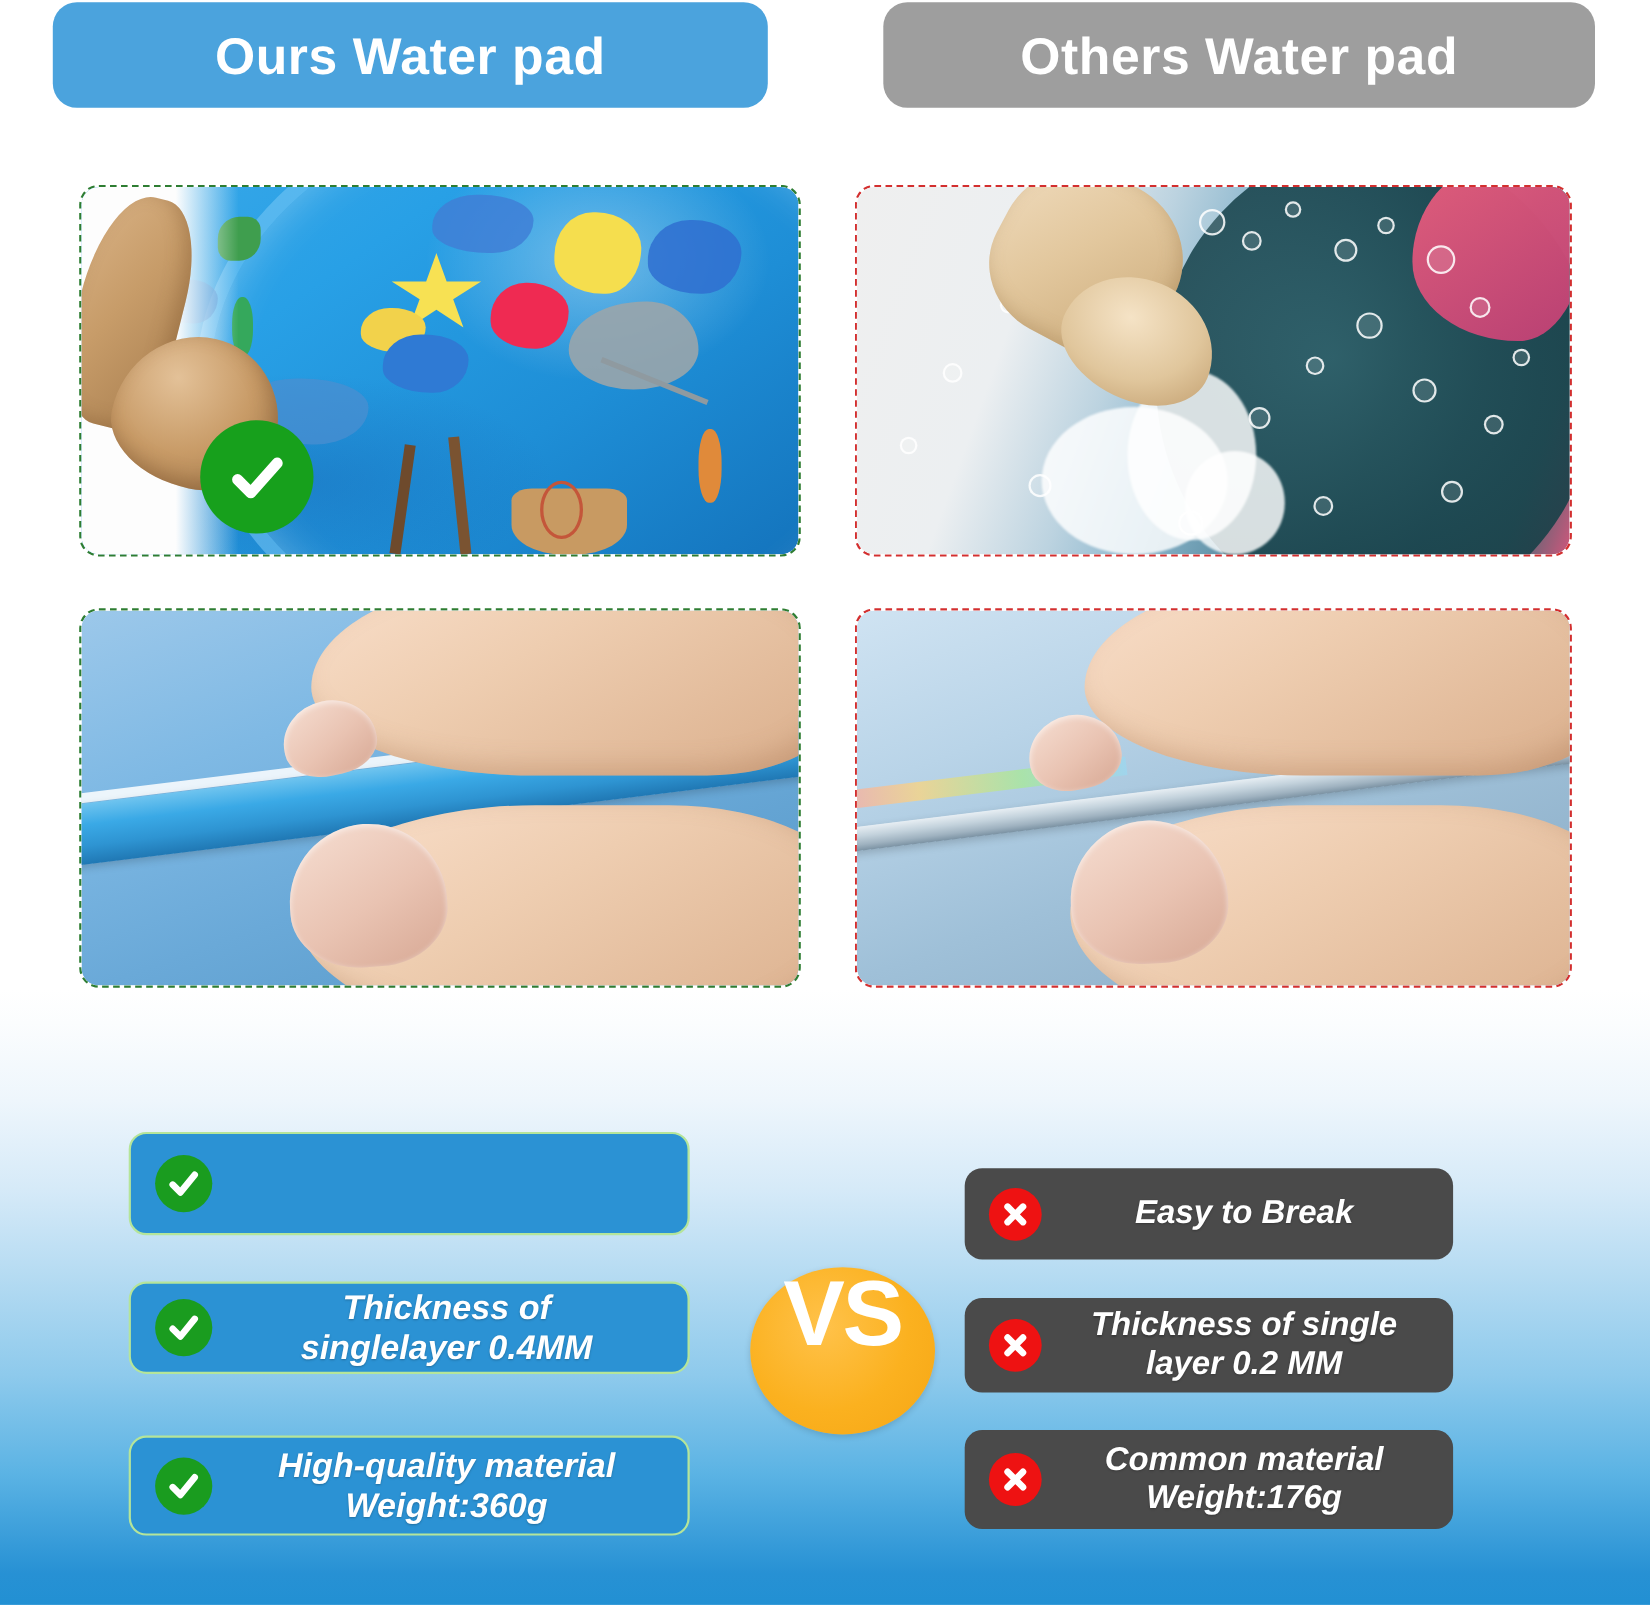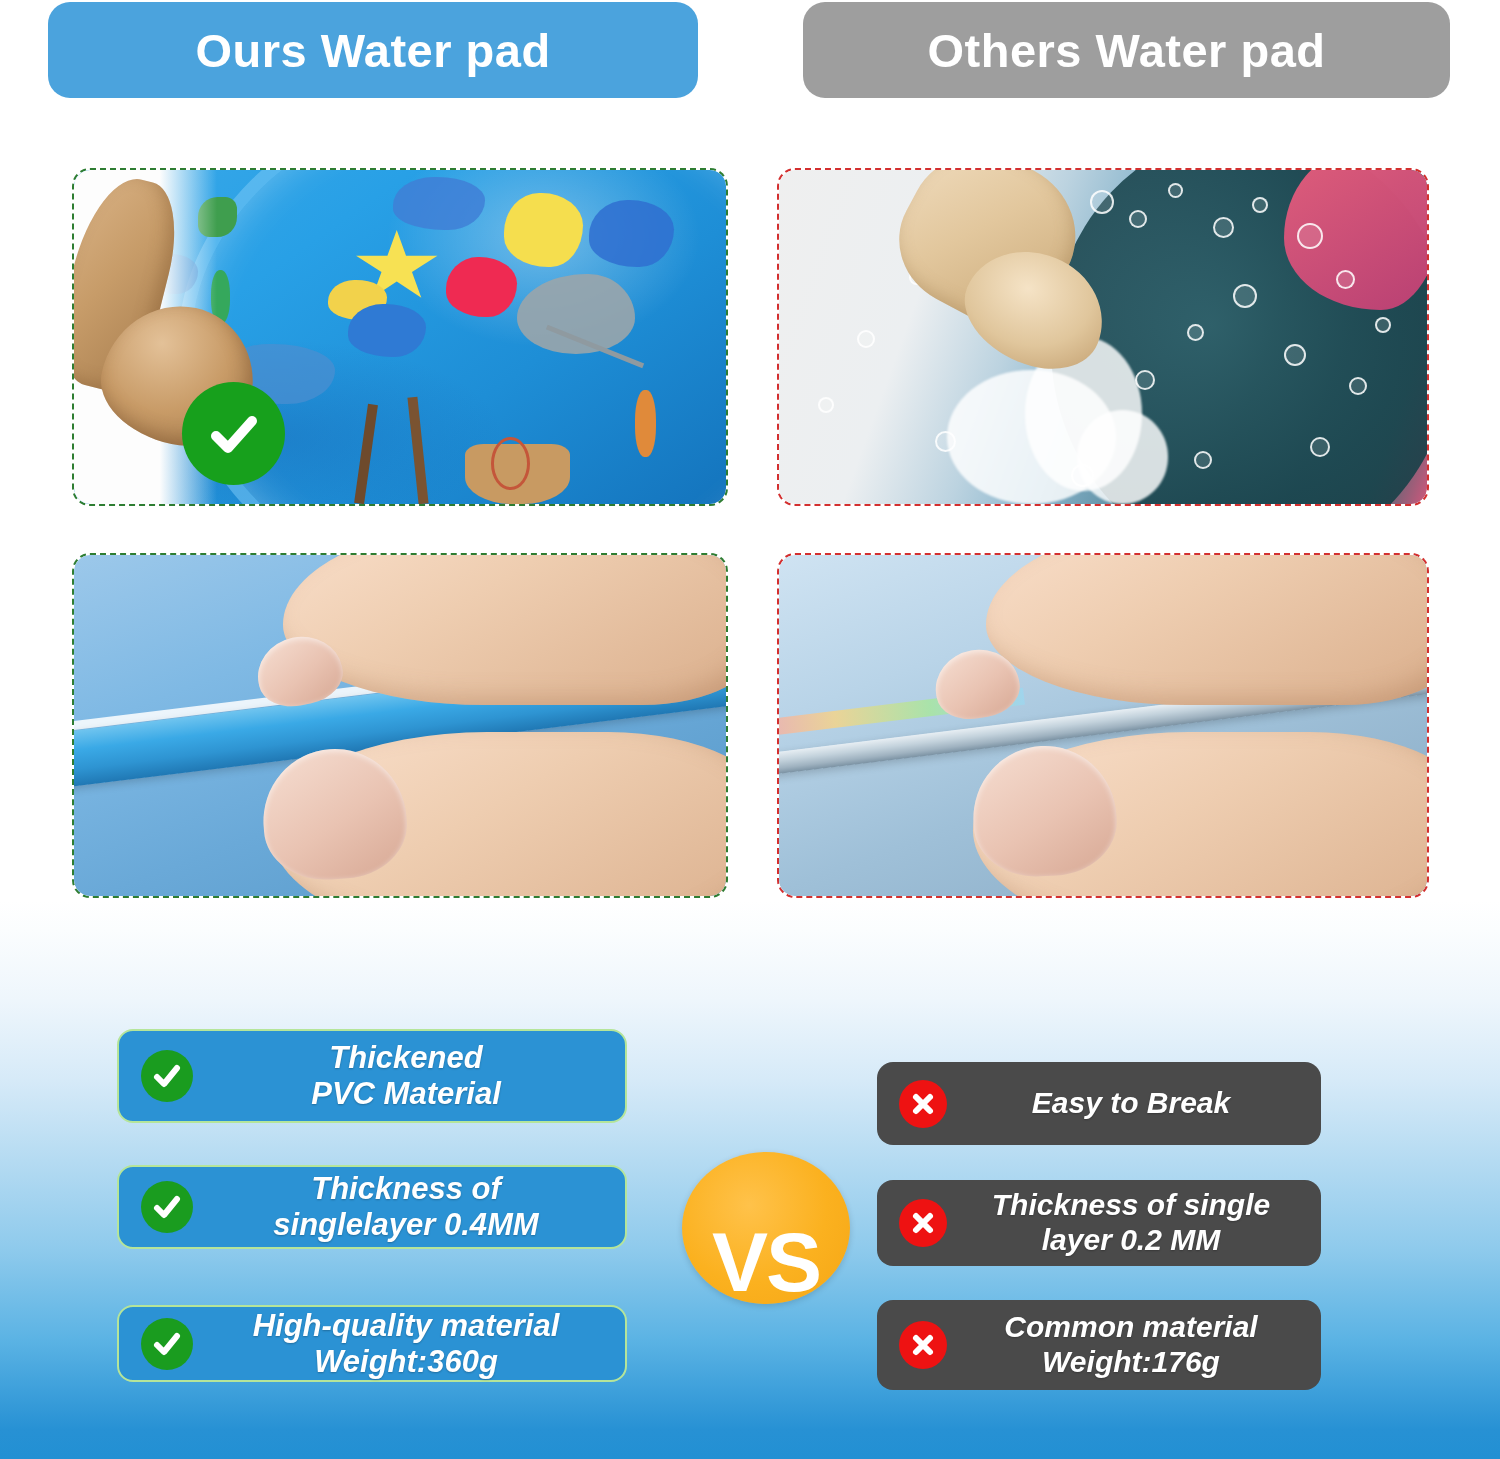--- a/index.html
+++ b/index.html
@@ -270,21 +270,21 @@
   }
   .feat-right {
     left: 877px;
     width: 444px;
     background: #4a4a4a;
     border-radius: 16px;
     padding-left: 22px;
   }
   #feat-l1 { top: 1029px; height: 94px; }
   #feat-l2 { top: 1165px; height: 84px; }
-  #feat-l3 { top: 1305px; height: 77px; }
+  #feat-l3 { top: 1305px; height: 91px; }
   #feat-r1 { top: 1062px; height: 83px; }
   #feat-r2 { top: 1180px; height: 86px; }
   #feat-r3 { top: 1300px; height: 90px; }
 
   .feat-icon {
     flex: 0 0 auto;
     border-radius: 50%;
     display: flex;
     align-items: center;
     justify-content: center;
@@ -309,21 +309,21 @@
   
   #vs-badge {
     position: absolute;
     left: 682px;
     top: 1152px;
     width: 168px;
     height: 152px;
     border-radius: 50%;
     background: radial-gradient(circle at 40% 35%, #ffc24a 0%, #fbb11f 55%, #f5a615 100%);
     display: flex;
-    align-items: flex-end;
+    align-items: flex-start;
     justify-content: center;
     box-shadow: 0 2px 6px rgba(0,0,0,.15);
   }
   #vs-badge .vs-label {
     color: #ffffff;
     font-size: 84px;
     font-weight: bold;
     letter-spacing: -2px;
     line-height: 1;
   }
@@ -451,22 +451,20 @@
     </div>
 
   </div>
 
   <div class="feat feat-left" id="feat-l1">
     <span class="feat-icon check">
       <svg width="34" height="34" viewBox="0 0 34 34" aria-hidden="true">
         <path d="M7 18 L14 25 L27 9" fill="none" stroke="#ffffff" stroke-width="6" stroke-linecap="round" stroke-linejoin="round"></path>
       </svg>
     </span>
-    <span class="feat-text">Thickened
-PVC Material</span>
   </div>
 
   <div class="feat feat-left" id="feat-l2">
     <span class="feat-icon check">
       <svg width="34" height="34" viewBox="0 0 34 34" aria-hidden="true">
         <path d="M7 18 L14 25 L27 9" fill="none" stroke="#ffffff" stroke-width="6" stroke-linecap="round" stroke-linejoin="round"></path>
       </svg>
     </span>
     <span class="feat-text">Thickness of
 singlelayer 0.4MM</span>

